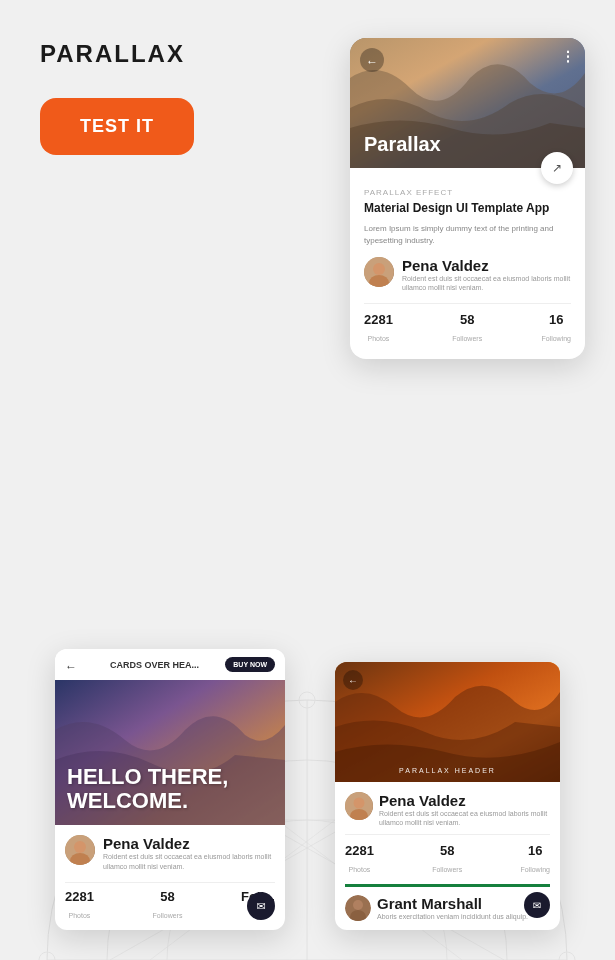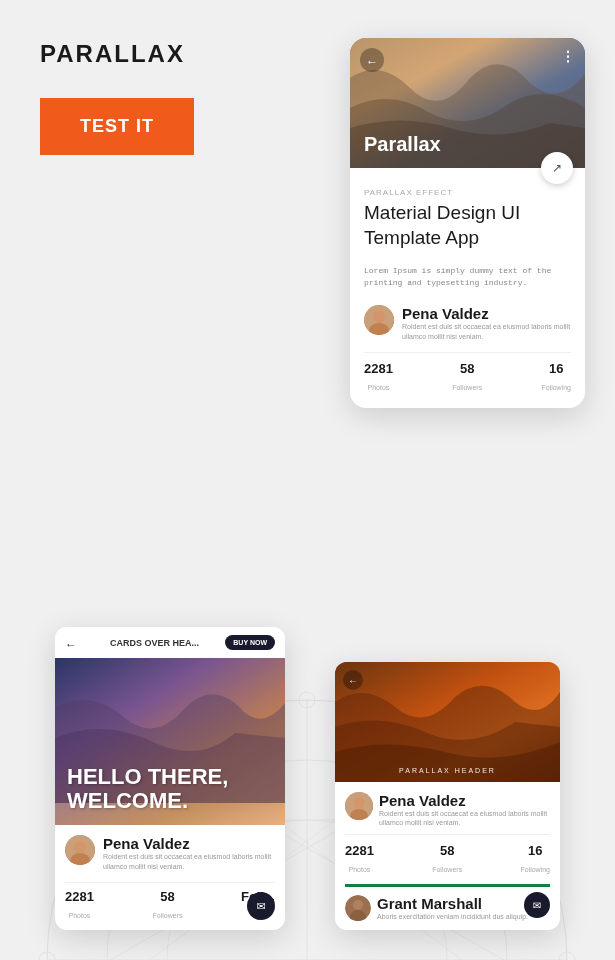--- a/index.html
+++ b/index.html
@@ -30,21 +30,21 @@
 
     .test-it-btn {
       background: #f05a1a;
       color: white;
       border: none;
       padding: 18px 40px;
       font-size: 18px;
       font-weight: 700;
       letter-spacing: 1px;
       cursor: pointer;
-      border-radius: 0;
+      border-radius: 16px;
       position: relative;
     }
 
     
     .phone-card-1 {
       position: absolute;
       top: 38px;
       right: 30px;
       width: 235px;
       background: white;
@@ -117,33 +117,32 @@
 
     .parallax-effect-label {
       font-size: 8px;
       color: #aaa;
       letter-spacing: 1px;
       text-transform: uppercase;
       margin-bottom: 4px;
     }
 
     .card-title {
-      font-size: 19px;
-      font-weight: 400;
+      font-size: 12px;
+      font-weight: 700;
       color: #1a1a1a;
-      margin-bottom: 15px;
+      margin-bottom: 6px;
       line-height: 1.3;
     }
 
     .card-desc {
       font-size: 8px;
       color: #888;
       line-height: 1.5;
-      margin-bottom: 16px;
-      font-family: Liberation Mono, monospace;
+      margin-bottom: 10px;
     }
 
     .profile-row {
       display: flex;
       align-items: flex-start;
       gap: 8px;
       margin-bottom: 10px;
     }
 
     .avatar {
@@ -245,21 +244,21 @@
       background: #1a1a2e;
       color: white;
       font-size: 7px;
       font-weight: 700;
       padding: 4px 8px;
       border-radius: 12px;
     }
 
     .phone-card-2 .hero-image-2 {
       width: 100%;
-      height: 167px;
+      height: 145px;
       background: linear-gradient(160deg, #2c3e7a 0%, #8b6fa0 40%, #c49060 80%, #e8b080 100%);
       position: relative;
       display: flex;
       align-items: flex-end;
       padding: 12px;
     }
 
     .hero-text-big {
       color: white;
       font-size: 22px;

